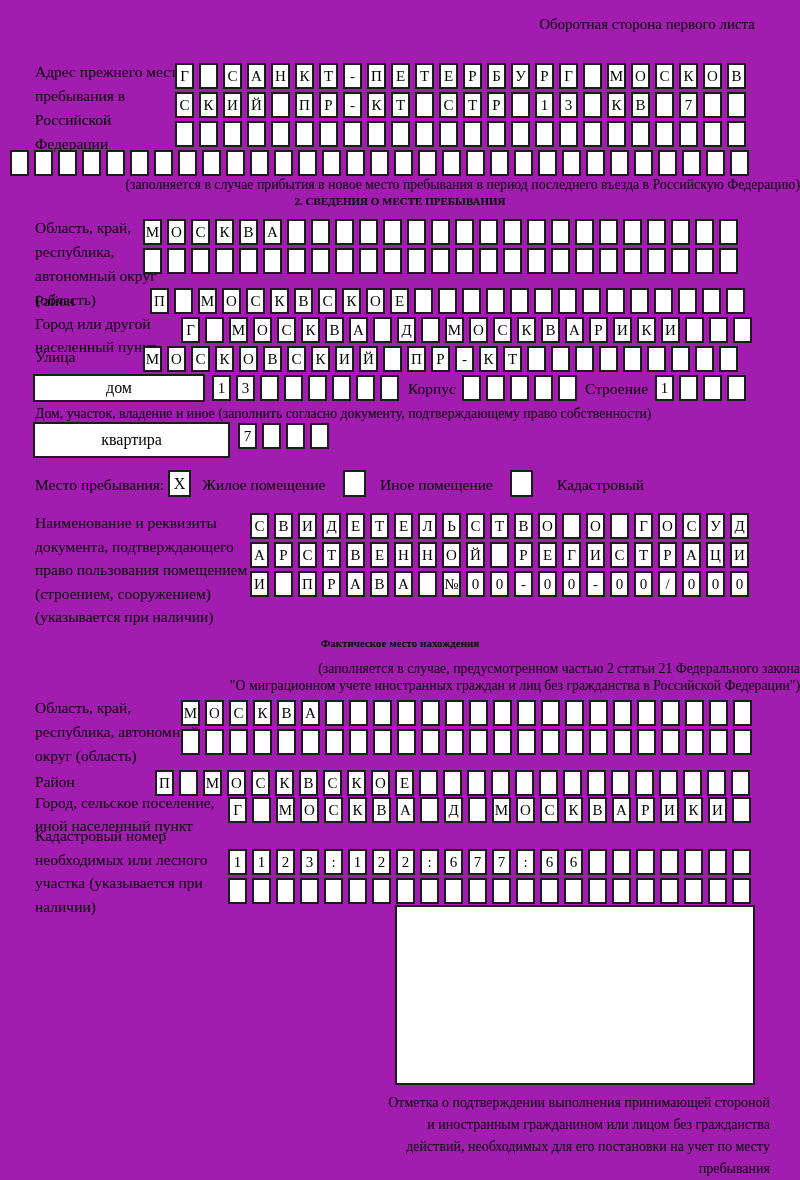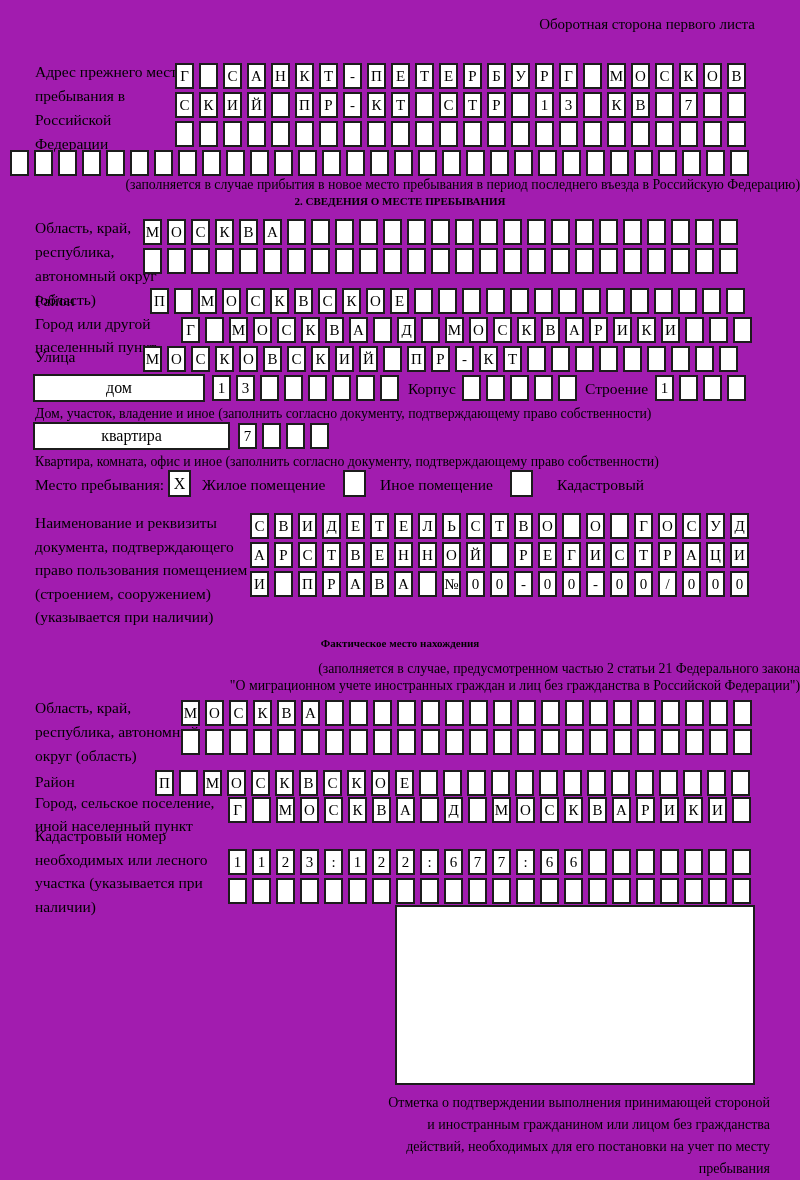--- a/index.html
+++ b/index.html
@@ -320,29 +320,28 @@
   <div class="abs lbl" style="left:585px; top:377px;">Строение</div>
   <div class="cellrow" style="left:655px; top:375px;">
       <span class="cell">1</span>
       <span class="cell"></span>
       <span class="cell"></span>
       <span class="cell"></span>
     </div>
 
   <div class="abs note" style="left:35px; top:405px; width:740px;">Дом, участок, владение и иное (заполнить согласно документу, подтверждающему право собственности)</div>
 
-  <div class="bigbox" style="left:33px; top:422px; width:197px; height:28px;">квартира</div>
+  <div class="bigbox" style="left:33px; top:422px; width:197px; height:36px;">квартира</div>
   <div class="cellrow" style="left:238px; top:423px;">
       <span class="cell">7</span>
       <span class="cell"></span>
       <span class="cell"></span>
       <span class="cell"></span>
     </div>
 
-  <div class="abs note" style="left:35px; top:453px; width:740px;">Квартира, комната, офис и иное (заполнить согласно документу, подтверждающему право собственности)</div>
 
   <div class="abs lbl" style="left:35px; top:473px;">Место пребывания:</div>
   <span class="chk abs" style="left:168px; top:470px;">X</span>
   <div class="abs lbl" style="left:202px; top:473px;">Жилое помещение</div>
   <span class="chk abs" style="left:343px; top:470px;"></span>
   <div class="abs lbl" style="left:380px; top:473px;">Иное помещение</div>
   <span class="chk abs" style="left:510px; top:470px;"></span>
   <div class="abs lbl" style="left:557px; top:473px;">Кадастровый</div>
 
 

